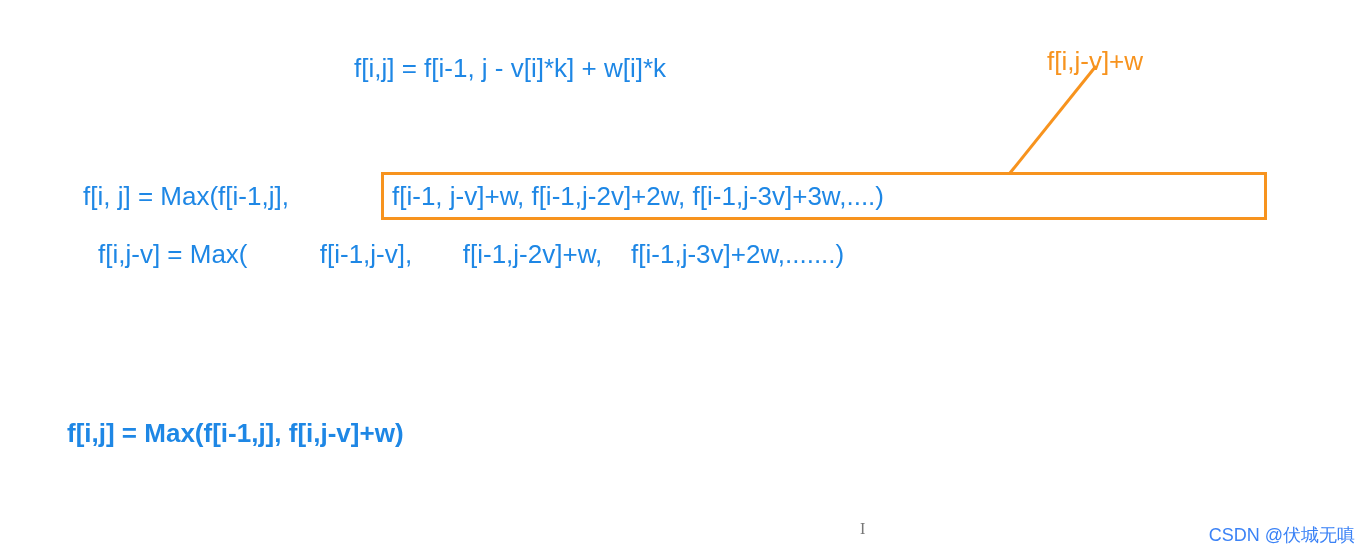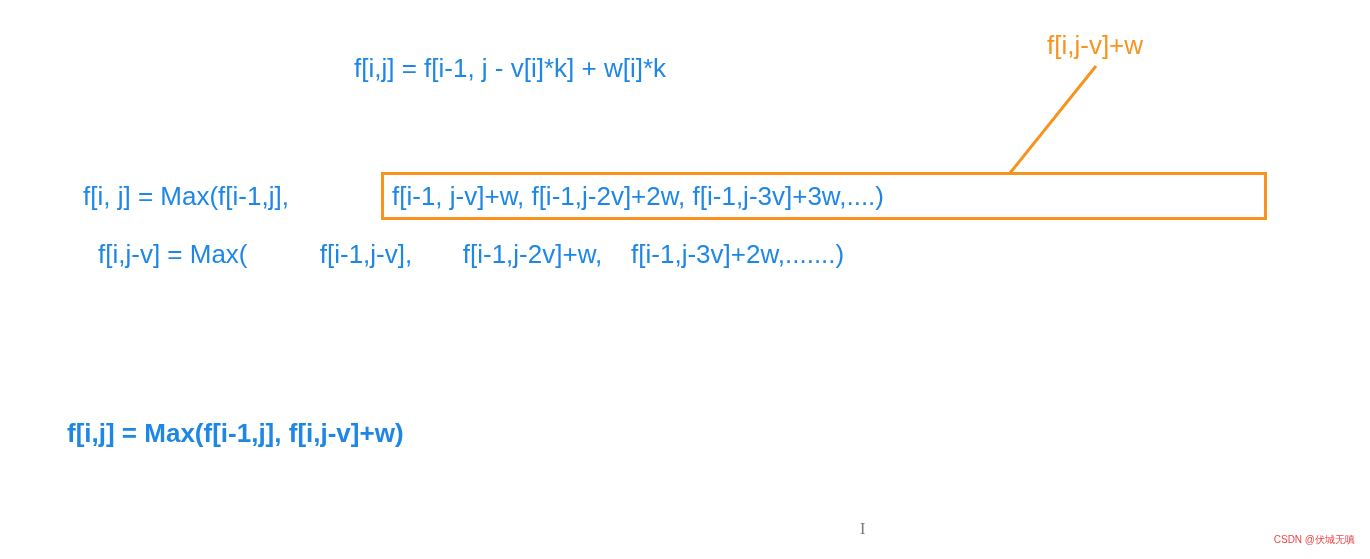--- a/index.html
+++ b/index.html
@@ -14,30 +14,31 @@
       color: #1e87e5;
     }
     .formula {
       position: absolute;
       white-space: nowrap;
     }
     .annotation {
       color: #f7931e;
       position: absolute;
       white-space: nowrap;
+      margin-top: 16px;
     }
     .highlight-box {
       position: absolute;
       border: 3px solid #f7931e;
       box-sizing: border-box;
     }
     .watermark {
       position: absolute;
-      color: #ef4444;
-      font-size: 10px;
+      color: #3b82f6;
+      font-size: 18px;
     }
     .cursor {
       position: absolute;
       color: #777;
       font-size: 16px;
       font-family: serif;
     }
   </style>
 </head>
 <body>

